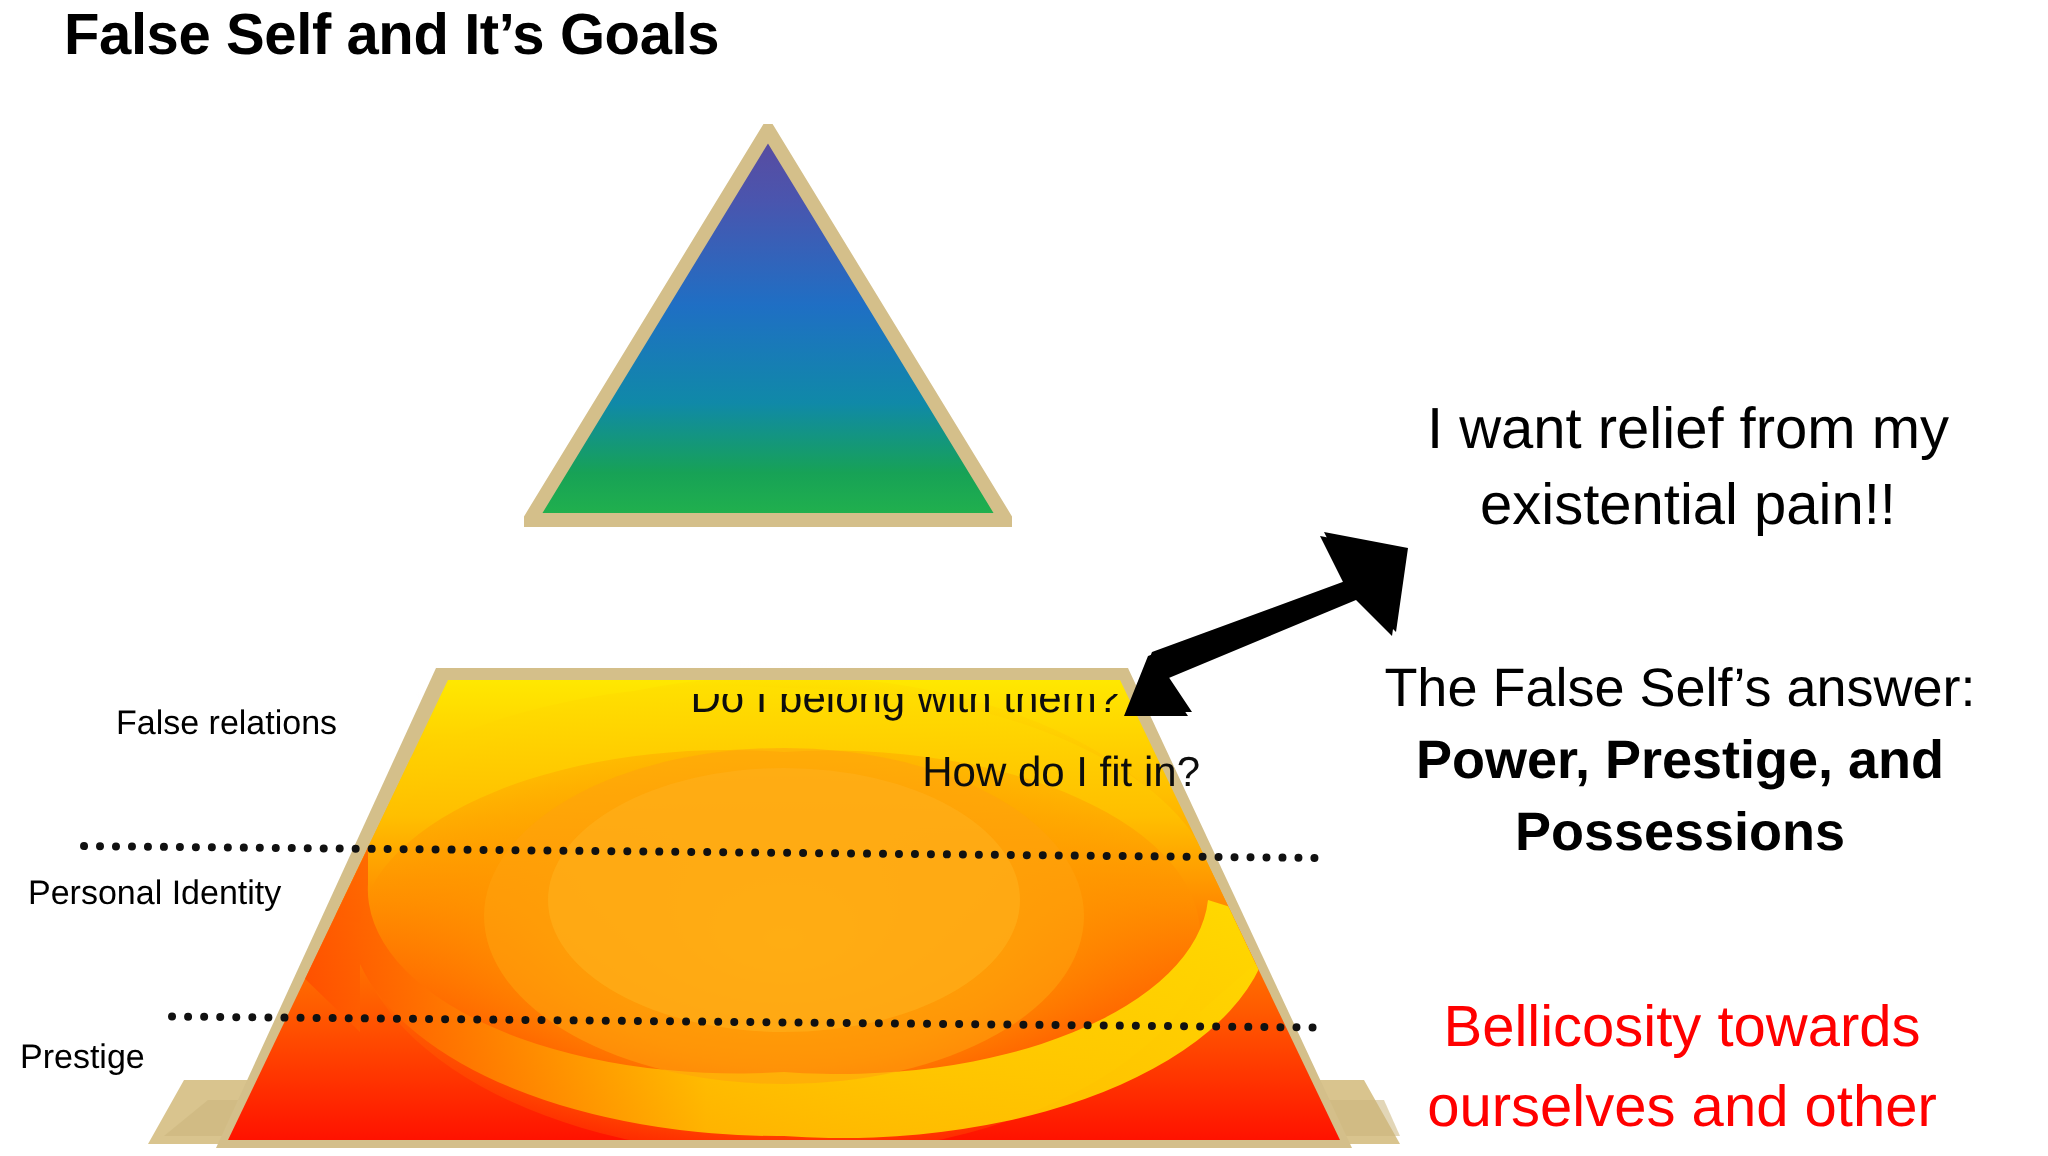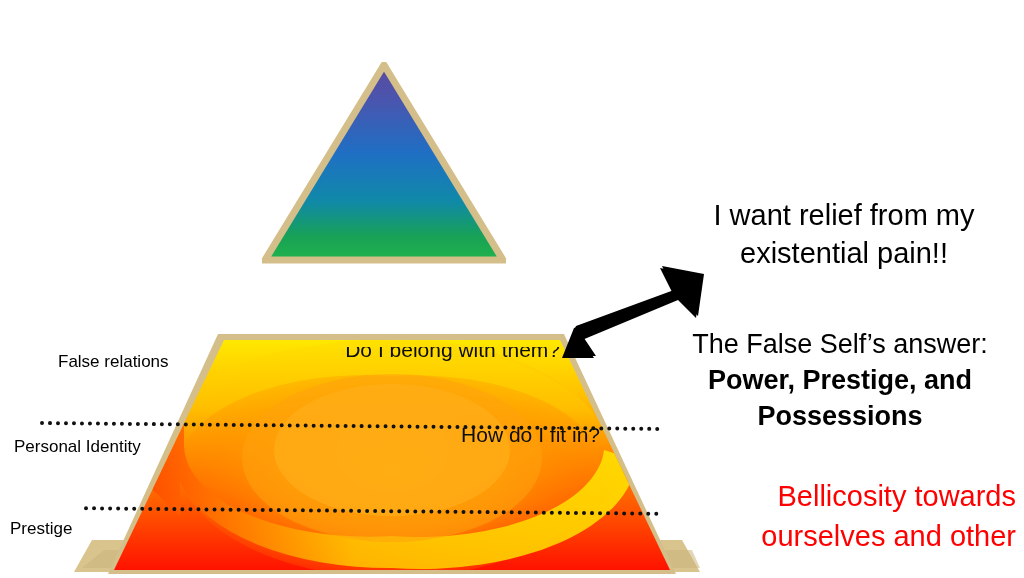--- a/index.html
+++ b/index.html
@@ -28,21 +28,21 @@
   .base-wrap{position:absolute;left:52px;top:300px;width:660px;height:278px;}
   .base-wrap svg{display:block;}
 
   
   .cycle-text{
     position:absolute;color:#0d0d0d;font-size:21px;
     white-space:nowrap;text-align:right;
   }
   #q-belong{left:300px;top:338px;width:260px;
             font-size:21px;clip-path:inset(9px 0 0 0);}
-  #q-fit   {left:260px;top:375px;width:340px;margin-top:48px;}
+  #q-fit   {left:260px;top:375px;width:340px;}
   #q-who   {left:260px;top:434px;width:340px;}
 
   
   .level-label{
     position:absolute;color:#000;font-size:17px;white-space:nowrap;
   }
   #lbl-social{left:58px;top:352px;}
   #lbl-ident {left:14px;top:437px;text-align:center;}
   #lbl-surv  {left:10px;top:519px;}
 
@@ -63,29 +63,30 @@
   #txt-relief{
     left:672px;top:196px;width:344px;
     font-size:29px;line-height:38px;
   }
   #txt-answer{
     left:664px;top:326px;width:352px;
     font-size:27px;line-height:36px;
   }
   #txt-answer .b{font-weight:bold;display:block;}
   #txt-belli{
-    left:666px;top:476px;width:350px;
-    font-size:29px;line-height:40px;color:#ff0000;text-align:right;
+    left:666px;top:494px;width:350px;
+    font-size:29px;line-height:40px;color:#ff0000;
   }
 </style>
 </head>
 <body>
 
 <div class="slide">
 
+  <div class="title">False Self and It’s Goals</div>
 
   <div class="tri-wrap">
     <svg width="244" height="202" viewBox="0 0 244 202" xmlns="http://www.w3.org/2000/svg">
       <defs>
         <linearGradient id="gTri" x1="0" y1="0" x2="0" y2="1">
           <stop offset="0%" stop-color="#5B4A9E"></stop>
           <stop offset="18%" stop-color="#4A55AE"></stop>
           <stop offset="45%" stop-color="#1F6FC4"></stop>
           <stop offset="70%" stop-color="#1089A8"></stop>
           <stop offset="88%" stop-color="#17A256"></stop>

